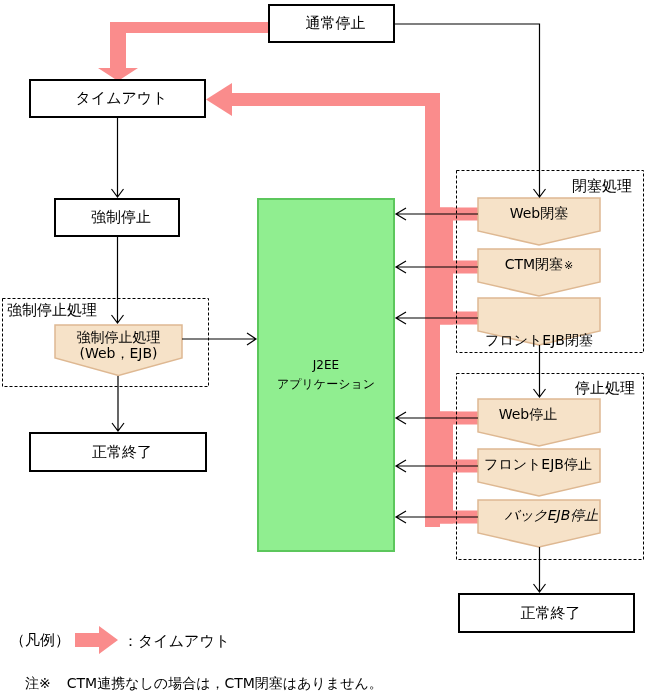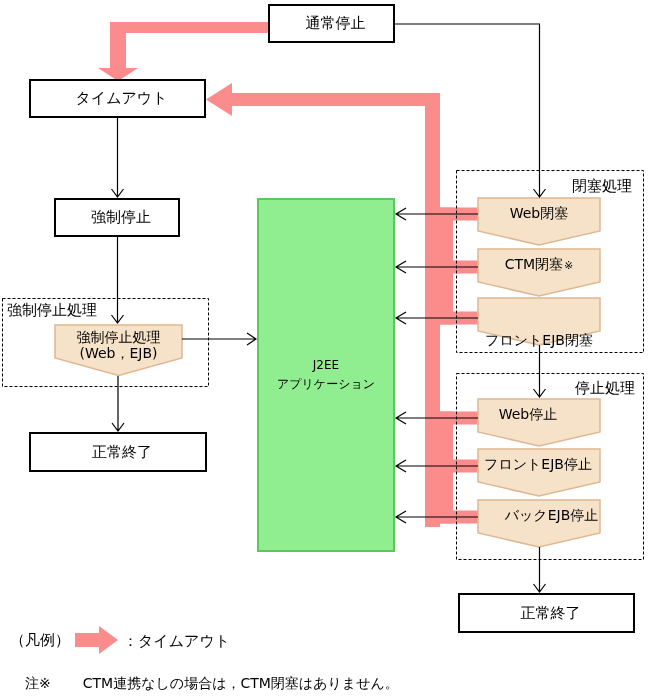--- a/index.html
+++ b/index.html
@@ -33,21 +33,21 @@
   }
   .glabel{position:absolute;font-size:15px;line-height:16px;white-space:nowrap;}
   .plabel{
     position:absolute;display:flex;align-items:center;justify-content:center;
     font-size:14px;white-space:nowrap;text-align:center;
   }
   .plabel.two{flex-direction:column;line-height:16px;}
   .suptext{font-size:11px;vertical-align:top;margin-left:1px;}
   .legendrow{position:absolute;font-size:15px;white-space:nowrap;}
   .noterow{position:absolute;font-size:14px;white-space:nowrap;}
-  .notebody{margin-left:32px;}
+  .notebody{margin-left:16px;}
 </style>
 </head>
 <body>
 
 <div class="stage">
 
   <svg class="layer" width="650" height="700" viewBox="0 0 650 700">
 
     <path class="pink" d="M110,22 H268 V33 H126 V68 H138 L118,81 L98,68 H110 Z"></path>
     <polygon class="pink" points="232,83 232,116 206,99.5"></polygon>
@@ -139,21 +139,21 @@
   </div>
 
   <div class="plabel" style="left:478px;top:401px;width:100px;height:28px;">
     <span>Web停止</span>
   </div>
 
   <div class="plabel" style="left:478px;top:451px;width:120px;height:28px;">
     <span>フロントEJB停止</span>
   </div>
 
-  <div class="plabel" style="left:478px;top:502px;width:147px;height:28px;">
+  <div class="plabel" style="left:478px;top:502px;width:147px;height:28px;font-style:italic;">
     <span>バックEJB停止</span>
   </div>
 
   <div class="legendrow" style="left:10px;top:631px;">（凡例）</div>
   <div class="legendrow" style="left:123px;top:632px;">：タイムアウト</div>
 
   <div class="noterow" style="left:25px;top:675px;">
     <span>注※</span><span class="notebody">CTM連携なしの場合は，CTM閉塞はありません。</span>
   </div>
 

